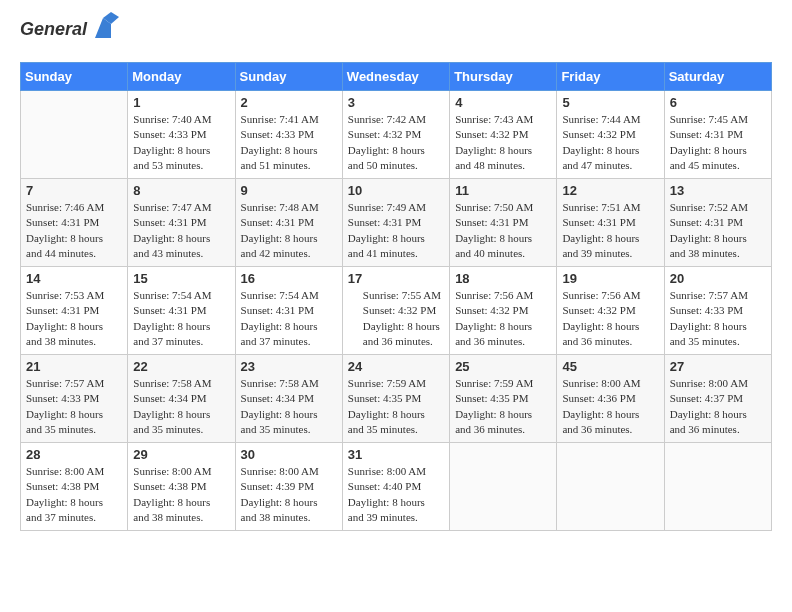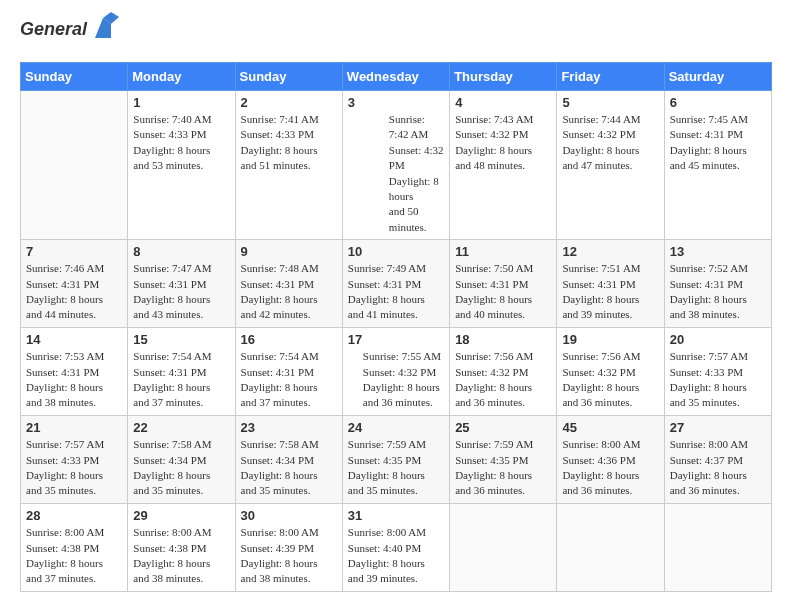--- a/index.html
+++ b/index.html
@@ -117,21 +117,21 @@
         </td>
         <td>
           <span class="day-num">2</span>
           <div class="cell-info" style="white-space: pre-line;">Sunrise: 7:41 AM
 Sunset: 4:33 PM
 Daylight: 8 hours
 and 51 minutes.</div>
         </td>
         <td>
           <span class="day-num">3</span>
-          <div class="cell-info" style="white-space: pre-line; margin-left: 41px;">Sunrise: 7:42 AM
+          <div class="cell-info" style="white-space: pre-line;">Sunrise: 7:42 AM
 Sunset: 4:32 PM
 Daylight: 8 hours
 and 50 minutes.</div>
         </td>
         <td>
           <span class="day-num">4</span>
           <div class="cell-info" style="white-space: pre-line;">Sunrise: 7:43 AM
 Sunset: 4:32 PM
 Daylight: 8 hours
 and 48 minutes.</div>

